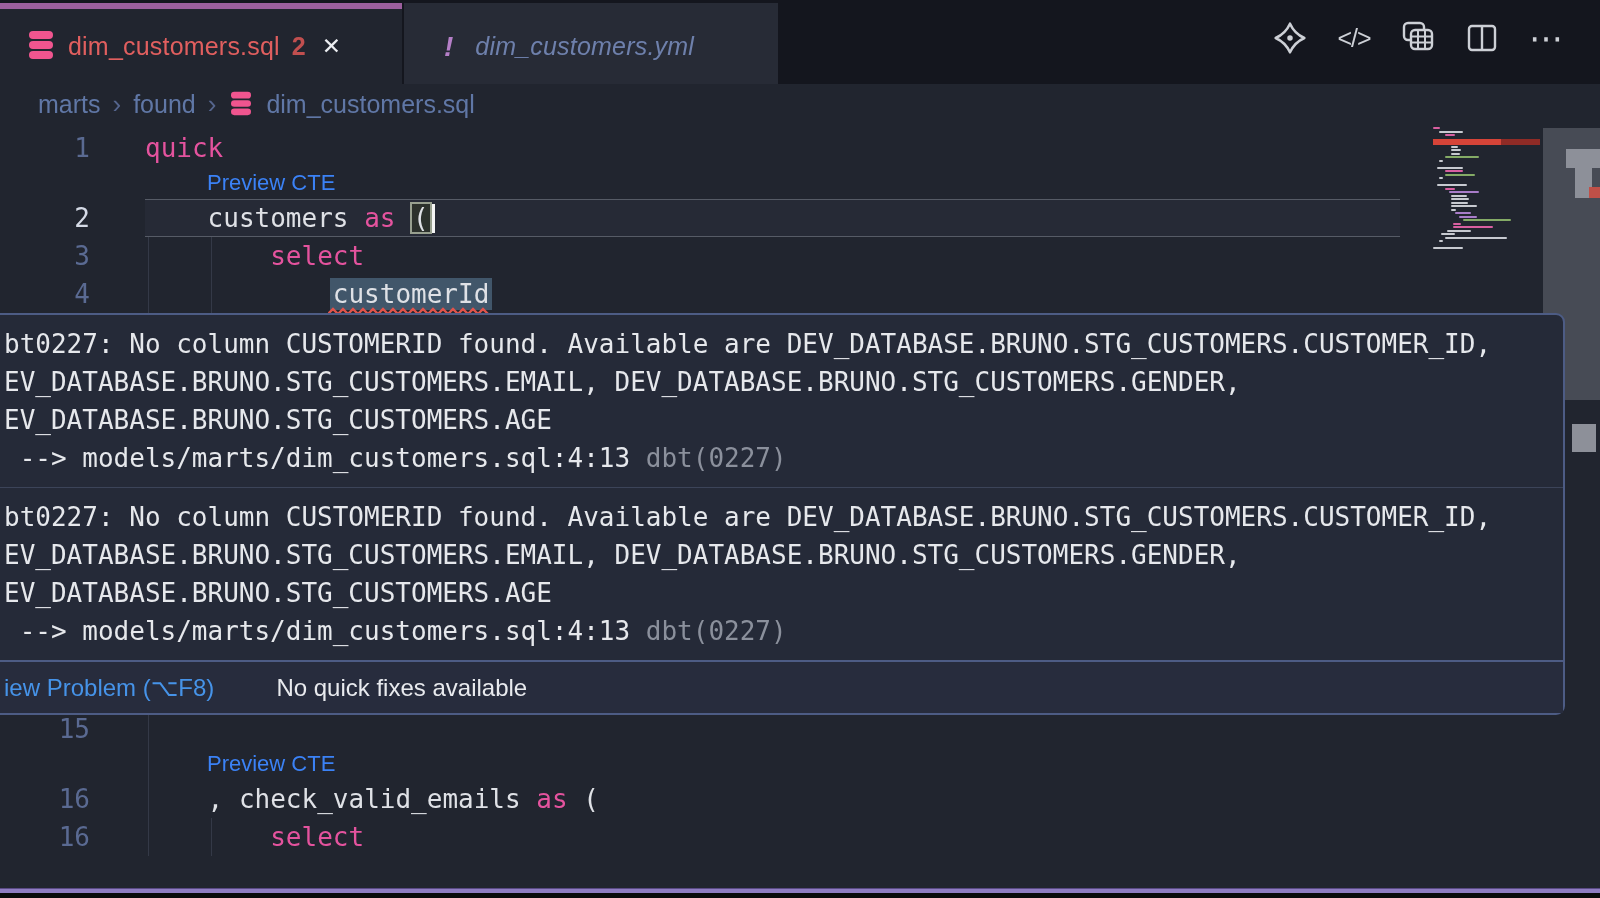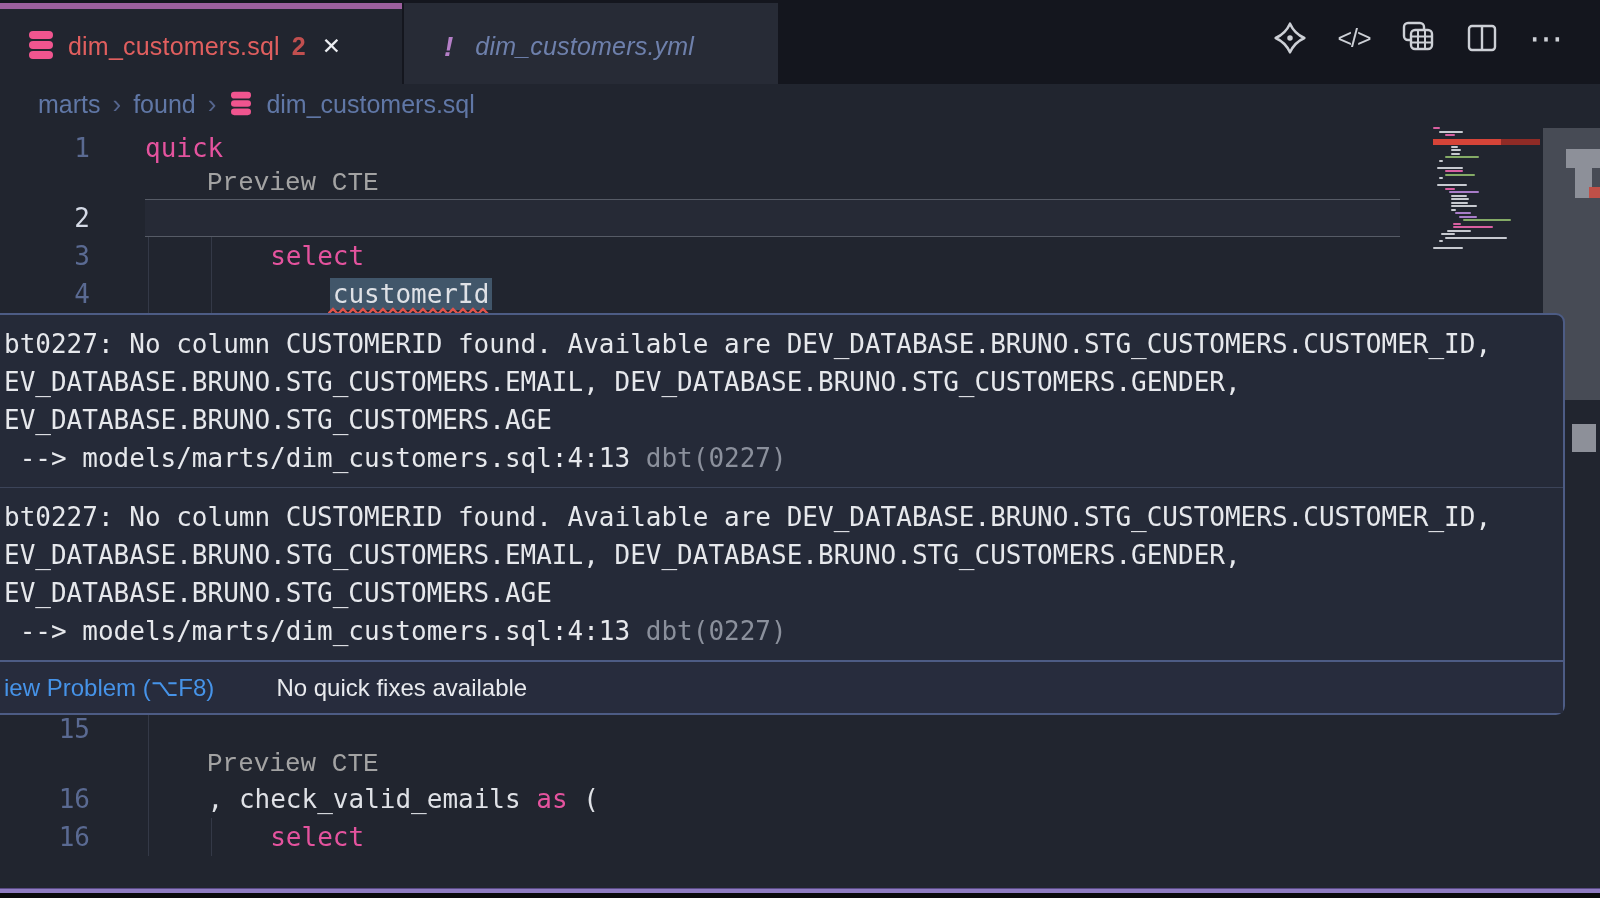--- a/index.html
+++ b/index.html
@@ -24,21 +24,21 @@
   
   .breadcrumb{position:absolute;top:84px;left:0;right:0;height:40px;display:flex;align-items:center;padding-left:38px;background:#21252f;font-size:25px;color:#6077a6;gap:12px;}
   .crumb-sep{color:#55658d;font-size:26px;}
   .breadcrumb .dbico{margin:0 2px;}
 
   
   .rows{position:absolute;left:0;right:0;}
   #rows-top{top:129px;}
   #rows-bottom{top:672px;}
   .row{position:relative;height:38px;line-height:38px;font-family:"DejaVu Sans Mono",monospace;font-size:26px;}
-  .lens{position:relative;height:32px;line-height:32px;font-family:Liberation Mono, monospace;font-size:26px;color:#a3a3a3;padding-left:207px;box-sizing:border-box;}
+  .lens{position:relative;height:32px;line-height:32px;font-family:Liberation Sans, sans-serif;font-size:22px;color:#3b82f6;padding-left:207px;box-sizing:border-box;}
   .num{position:absolute;left:0;top:0;width:90px;text-align:right;color:#5a6a92;}
   .numcur{color:#d5dae6;}
   .code{position:absolute;left:145px;top:0;white-space:pre;color:#dfe1e6;}
   .tk-kw{color:#e4539e;}
   .tk-pl{color:#dfe1e6;}
   .guide{position:absolute;top:0;bottom:0;width:1px;background:#343947;}
   .linebox{position:absolute;left:145px;right:200px;top:0;bottom:0;background:#262a36;border-top:1px solid #565b66;border-bottom:1px solid #565b66;box-sizing:border-box;}
   .errwrap{position:relative;background:#41566a;padding:1px 3px;margin:0 -3px;}
   .errwrap svg{position:absolute;left:-2px;bottom:-6px;}
   .brk{outline:2px solid #98a08f;outline-offset:-1px;background:#2c312c;padding:0 2px;}
@@ -137,20 +137,21 @@
 
   <div class="rows" id="rows-top">
       <div class="row">
         <div class="num">1</div>
         <div class="code" style="padding-left: 0px;"><span class="tk-kw">quick</span></div>
       </div>
       <div class="lens"><span>Preview CTE</span></div>
       <div class="row">
         <div class="linebox"></div>
         <div class="num numcur">2</div>
+        <div class="code" style="padding-left: 62.6px;"><span class="tk-pl">customers </span><span class="tk-kw">as</span><span class="tk-pl"> </span><span class="brk">(</span><span class="caret"></span></div>
       </div>
       <div class="row">
         <div class="guide" style="left: 148px;"></div>
         <div class="guide" style="left: 211px;"></div>
         <div class="num">3</div>
         <div class="code" style="padding-left: 125.2px;"><span class="tk-kw">select</span></div>
       </div>
       <div class="row">
         <div class="guide" style="left: 148px;"></div>
         <div class="guide" style="left: 211px;"></div>

